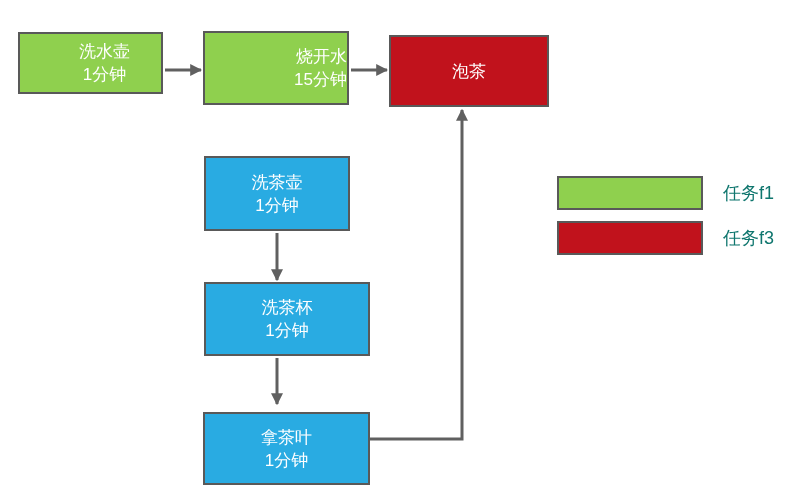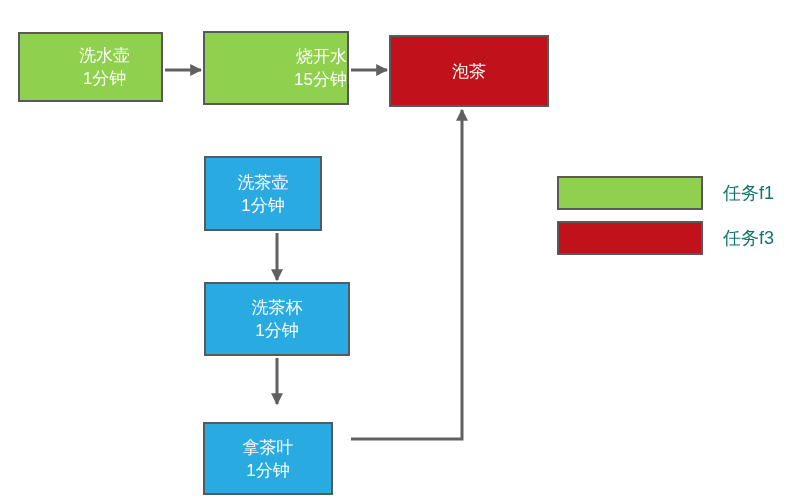--- a/index.html
+++ b/index.html
@@ -22,26 +22,26 @@
     display: flex;
     flex-direction: column;
     align-items: center;
     justify-content: center;
     color: #ffffff;
     font-size: 17px;
     line-height: 23px;
     text-align: center;
     z-index: 2;
   }
-  #node-wash-kettle   { left: 18px;  top: 32px;  width: 145px; height: 70px; padding-left: 28px; }
+  #node-wash-kettle   { left: 18px;  top: 32px;  width: 145px; height: 62px; padding-left: 28px; }
   #node-boil-water    { left: 203px; top: 31px;  width: 146px; height: 74px; align-items: flex-end; }
   #node-make-tea      { left: 389px; top: 35px;  width: 160px; height: 72px; }
-  #node-wash-teapot   { left: 204px; top: 156px; width: 118px; height: 75px; }
-  #node-wash-teacup   { left: 204px; top: 282px; width: 146px; height: 74px; }
-  #node-get-tea-leaves{ left: 203px; top: 422px; width: 130px; height: 73px; }
+  #node-wash-teapot   { left: 204px; top: 156px; width: 146px; height: 75px; }
+  #node-wash-teacup   { left: 204px; top: 282px; width: 166px; height: 74px; }
+  #node-get-tea-leaves{ left: 203px; top: 412px; width: 167px; height: 73px; }
 
   #edges-svg {
     position: absolute;
     left: 0; top: 0;
     width: 800px;
     height: 496px;
     z-index: 1;
   }
   .edge {
     stroke: #606060;

